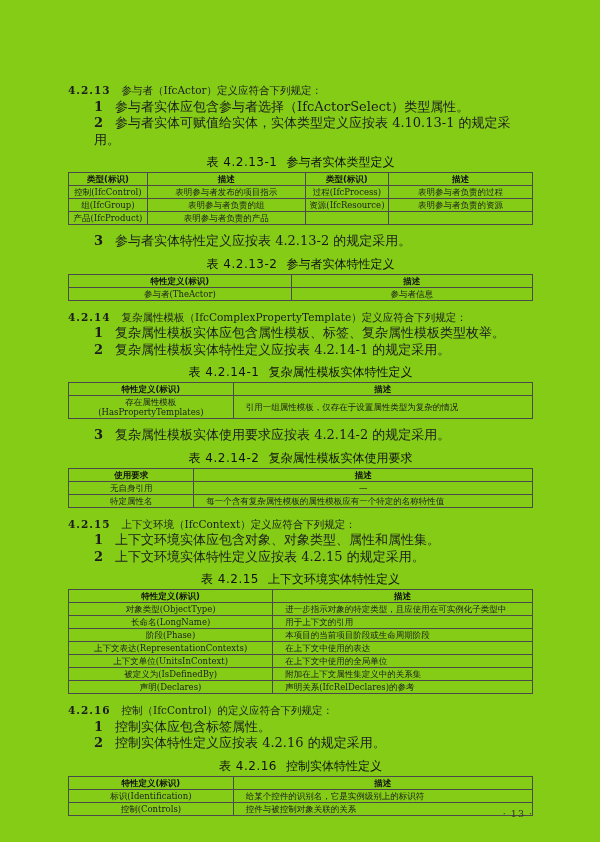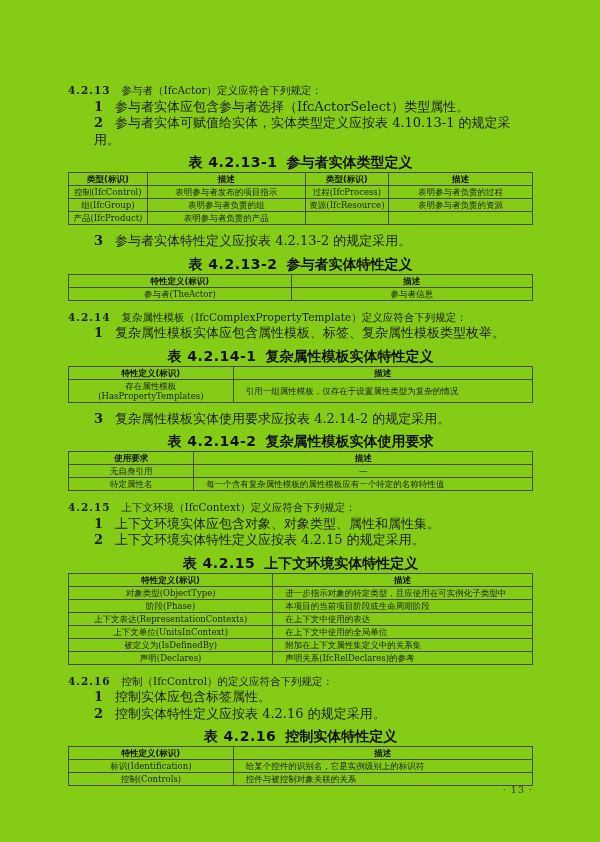--- a/index.html
+++ b/index.html
@@ -29,22 +29,22 @@
     line-height: 16.5px;
     padding-left: 26px;
   }
   .item-num {
     font-weight: bold;
     margin-right: 12px;
   }
   .tcap {
     text-align: center;
     font-family: "DejaVu Sans", "Liberation Sans", sans-serif;
-    font-weight: bold;
-    font-size: 14px;
+    font-weight: normal;
+    font-size: 12px;
     line-height: 12px;
     margin: 8px 0 4px 0;
     color: #111;
   }
   .tcap-label { margin-right: 9px; letter-spacing: 0.5px; }
   table {
     width: 100%;
     border-collapse: collapse;
     table-layout: fixed;
     border: 1.4px solid #1a1a1a;
@@ -64,21 +64,21 @@
   }
   th {
     font-family: "DejaVu Sans", "Liberation Sans", sans-serif;
     font-weight: bold;
     color: #111;
   }
   td.l { text-align: left; padding-left: 12px; }
   td.c { text-align: center; }
   .pageno {
     position: absolute;
-    top: 784px;
+    top: 808px;
     right: 67px;
     font-size: 9.5px;
     letter-spacing: 1px;
     color: #333;
   }
 </style>
 </head>
 <body>
 
 <div class="page">
@@ -154,20 +154,23 @@
       </tr>
     </tbody>
   </table>
 
   <div class="clause">
     <span class="clause-num">4.2.14</span><span>复杂属性模板（IfcComplexPropertyTemplate）定义应符合下列规定：</span>
   </div>
   <div class="item">
     <span class="item-num">1</span><span>复杂属性模板实体应包含属性模板、标签、复杂属性模板类型枚举。</span>
   </div>
+  <div class="item">
+    <span class="item-num">2</span><span>复杂属性模板实体特性定义应按表 4.2.14-1 的规定采用。</span>
+  </div>
 
   <div class="tcap">
     <span class="tcap-label">表 4.2.14-1</span><span>复杂属性模板实体特性定义</span>
   </div>
   <table>
     <colgroup>
         <col style="width:35.5%">
         <col style="width:64.5%">
       </colgroup>
     <tbody>
@@ -232,20 +235,24 @@
     <tbody>
       <tr>
         <th>特性定义(标识)</th>
         <th>描述</th>
       </tr>
       <tr>
         <td class="c">对象类型(ObjectType)</td>
         <td class="l">进一步指示对象的特定类型，且应使用在可实例化子类型中</td>
       </tr>
       <tr>
+        <td class="c">长命名(LongName)</td>
+        <td class="l">用于上下文的引用</td>
+      </tr>
+      <tr>
         <td class="c">阶段(Phase)</td>
         <td class="l">本项目的当前项目阶段或生命周期阶段</td>
       </tr>
       <tr>
         <td class="c">上下文表达(RepresentationContexts)</td>
         <td class="l">在上下文中使用的表达</td>
       </tr>
       <tr>
         <td class="c">上下文单位(UnitsInContext)</td>
         <td class="l">在上下文中使用的全局单位</td>

